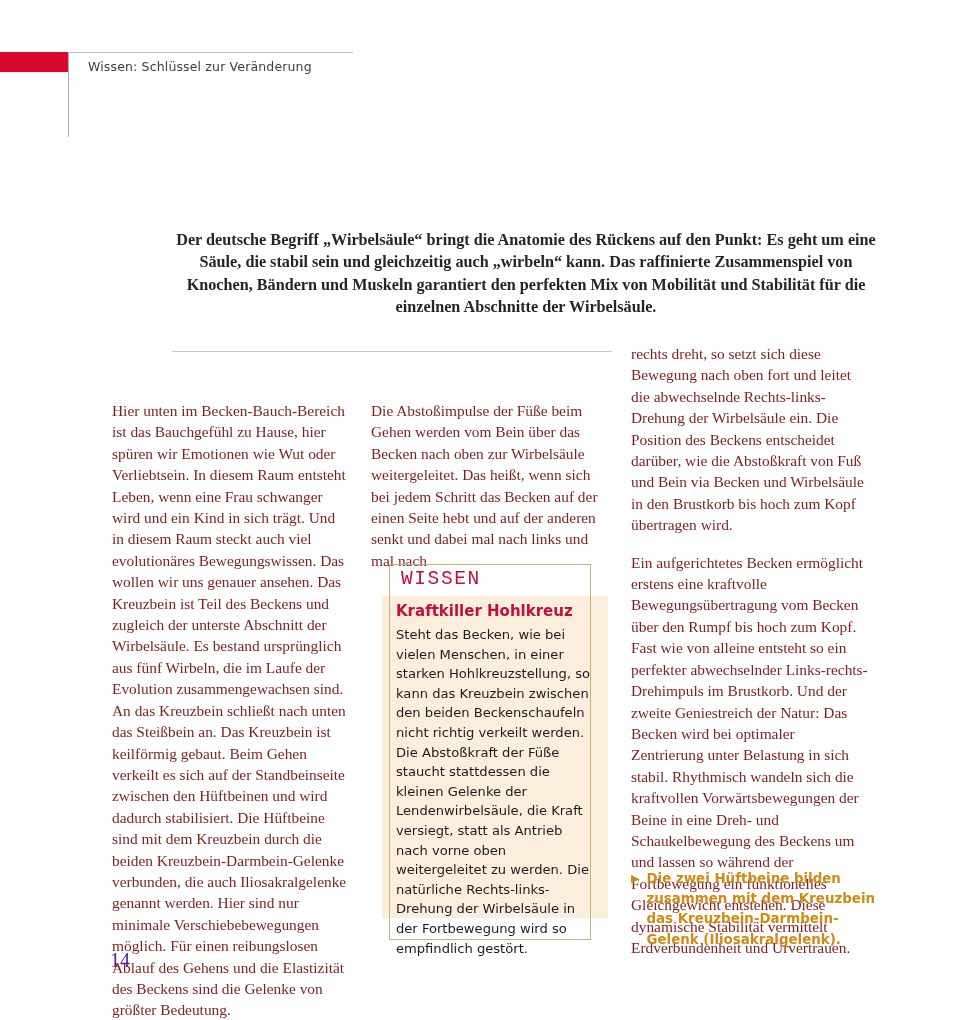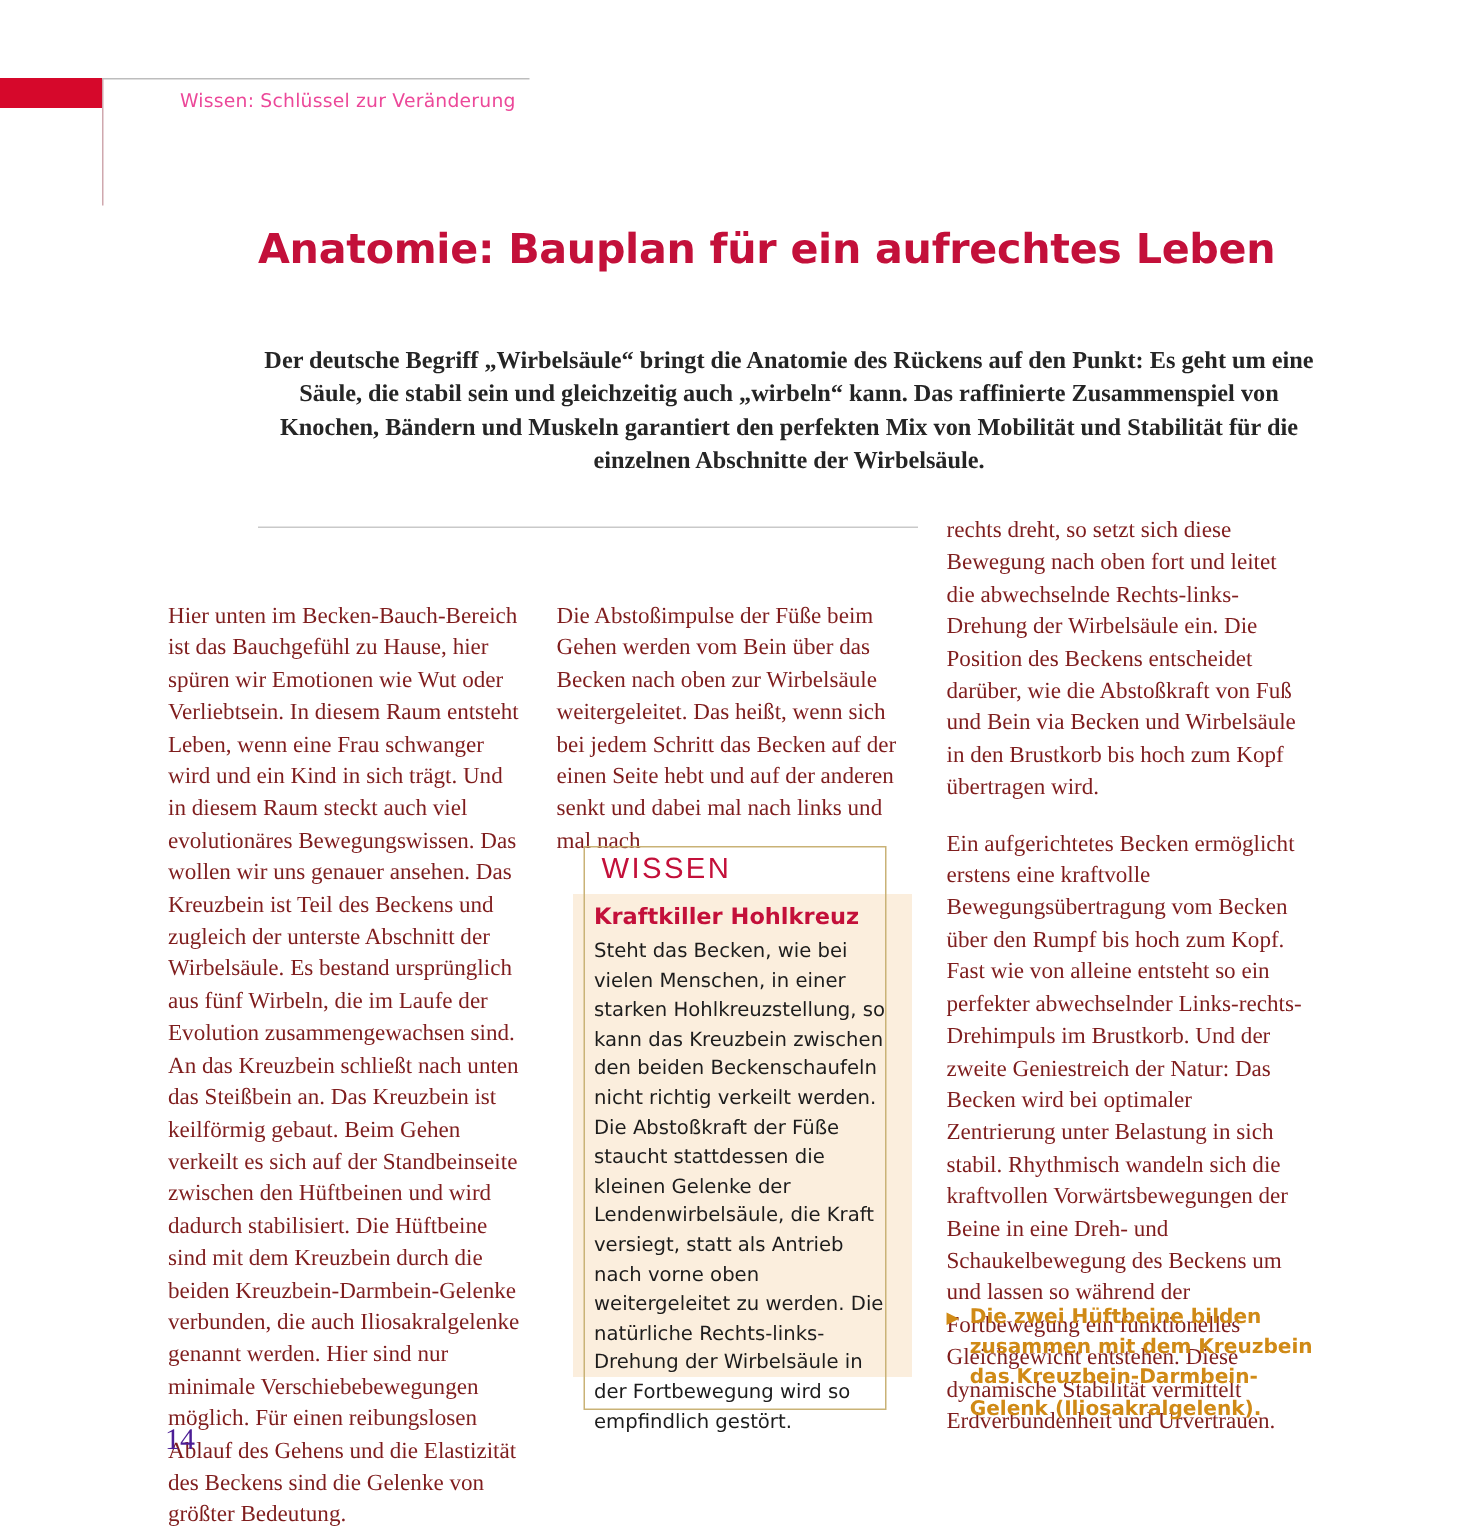--- a/index.html
+++ b/index.html
@@ -51,23 +51,23 @@
     width: 285px;
   }
   .runhead-rule {
     width: 285px;
     height: 1px;
     background: #bdbdbd;
   }
   .runhead {
     font-family: "DejaVu Sans", "Liberation Sans", sans-serif;
     font-size: 12.5px;
-    color: #ec4899;
+    color: #404040;
     letter-spacing: 0.15px;
-    padding: 6px 0 0 52px;
+    padding: 6px 0 0 20px;
     white-space: nowrap;
   }
 
   
   .headline {
     position: absolute;
     left: 172px;
     top: 132px;
     width: 720px;
     font-family: "DejaVu Sans", "Liberation Sans", sans-serif;
@@ -143,21 +143,21 @@
     width: 200px;
     height: 374px;
     border: 1px solid #c9b276;
     background: transparent;
     box-sizing: content-box;
   }
   .wissen-title {
     position: absolute;
     left: 401px;
     top: 568px;
-    font-family: Liberation Sans, sans-serif;
+    font-family: Liberation Mono, monospace;
     font-size: 19.5px;
     color: #c3103a;
     letter-spacing: 1.6px;
   }
   .wissen-body {
     position: absolute;
     left: 396px;
     top: 601px;
     width: 198px;
     font-family: "DejaVu Sans", "Liberation Sans", sans-serif;
@@ -210,21 +210,20 @@
 <div class="page">
 
   <div class="red-tab"></div>
   <div class="vrule"></div>
 
   <div class="runhead-wrap">
     <div class="runhead-rule"></div>
     <div class="runhead">Wissen: Schlüssel zur Veränderung</div>
   </div>
 
-  <h1 class="headline">Anatomie: Bauplan für ein aufrechtes Leben</h1>
 
   <div class="lead">Der deutsche Begriff „Wirbelsäule“ bringt die Anatomie des Rückens auf den Punkt: Es geht um eine Säule, die stabil sein und gleichzeitig auch „wirbeln“ kann. Das raffinierte Zusammenspiel von Knochen, Bändern und Muskeln garantiert den perfekten Mix von Mobilität und Stabilität für die einzelnen Abschnitte der Wirbelsäule.</div>
 
   <div class="sec-head-wrap">
     <div class="sec-rule"></div>
   </div>
 
   <div class="col col-1">
     <p>Hier unten im Becken-Bauch-Bereich ist das Bauchgefühl zu Hause, hier spüren wir Emotionen wie Wut oder Verliebtsein. In diesem Raum entsteht Leben, wenn eine Frau schwanger wird und ein Kind in sich trägt. Und in diesem Raum steckt auch viel evolutionäres Bewegungswissen. Das wollen wir uns genauer ansehen. Das Kreuzbein ist Teil des Beckens und zugleich der unterste Abschnitt der Wirbelsäule. Es bestand ursprünglich aus fünf Wirbeln, die im Laufe der Evolution zusammengewachsen sind. An das Kreuzbein schließt nach unten das Steißbein an. Das Kreuzbein ist keilförmig gebaut. Beim Gehen verkeilt es sich auf der Standbeinseite zwischen den Hüftbeinen und wird dadurch stabilisiert. Die Hüftbeine sind mit dem Kreuzbein durch die beiden Kreuzbein-Darmbein-Gelenke verbunden, die auch Iliosakralgelenke genannt werden. Hier sind nur minimale Verschiebebewegungen möglich. Für einen reibungslosen Ablauf des Gehens und die Elastizität des Beckens sind die Gelenke von größter Bedeutung.</p>
   </div>

